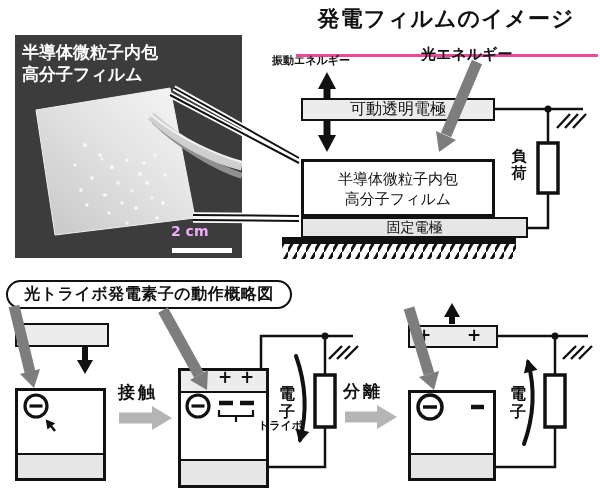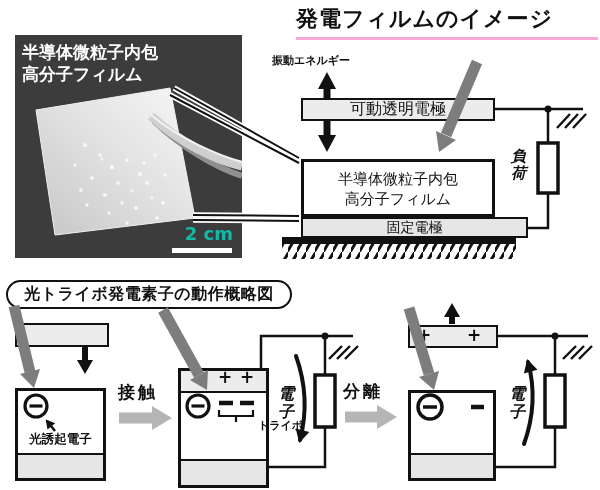--- a/index.html
+++ b/index.html
@@ -1,31 +1,31 @@
 <!DOCTYPE html>
 <html><head>
 <meta charset="utf-8">
 <style>
   html,body{margin:0;padding:0;background:#fff;}
   #page{position:relative;width:600px;height:490px;background:#fff;overflow:hidden;
         font-family:"DejaVu Sans","Liberation Sans",sans-serif;color:#111;}
   .abs{position:absolute;}
   .svglayer{position:absolute;left:0;top:0;pointer-events:none;}
   .jp{font-weight:bold;color:#111;}
-  #title{left:296px;top:4px;width:300px;text-align:left;padding-right:2px;
-         font-size:22px;font-weight:bold;border-bottom:3px solid #f9a8d4;padding-bottom:3px;letter-spacing:1px;}
+  #title{left:296px;top:4px;width:300px;text-align:center;padding-right:2px;
+         font-size:22px;font-weight:bold;border-bottom:3px solid #ec4899;padding-bottom:20px;letter-spacing:1px;}
   #photo{left:15px;top:35px;width:227px;height:223px;background:#3c3c3c;overflow:hidden;z-index:1;}
   #photo-label{left:7px;top:6px;color:#fff;font-size:17px;line-height:22px;font-weight:bold;}
-  #scale-label{left:156px;top:188px;width:62px;text-align:right;color:#14b8a6;font-size:18px;font-weight:bold;}
+  #scale-label{left:156px;top:188px;width:62px;text-align:left;color:#f0abfc;font-size:14px;font-weight:bold;}
   #scale-bar{left:157px;top:213px;width:60px;height:5px;background:#fff;}
   .box{position:absolute;border:2.5px solid #111;background:#ececec;box-sizing:border-box;
        display:flex;align-items:center;justify-content:center;text-align:center;z-index:2;}
   .whitebox{background:#fff;border-width:3px;display:block;}
   .lbl{position:absolute;font-weight:bold;z-index:3;}
-  .vtext{word-break:break-all;line-height:18px;font-style:italic;}
+  .vtext{word-break:break-all;line-height:18px;text-align:center;}
   .strip{position:absolute;left:0;right:0;background:#e6e6e6;}
   #pill{left:6px;top:280px;width:286px;height:29px;border:2.5px solid #111;border-radius:15px;
         box-sizing:border-box;display:flex;align-items:center;justify-content:center;
         font-size:16px;font-weight:bold;z-index:2;letter-spacing:0.5px;}
   .plus{position:absolute;font-size:17px;font-weight:bold;z-index:4;line-height:17px;}
 </style>
 </head>
 <body>
 
 <div id="page">
@@ -132,20 +132,21 @@
     </svg>
     <div id="photo-label" class="abs jp">
       <span style="display:block">半導体微粒子内包</span>
       <span style="display:block">高分子フィルム</span>
     </div>
     <div id="scale-label" class="abs">2 cm</div>
     <div id="scale-bar" class="abs"></div>
   </div>
 
   <div class="lbl" style="left:272px;top:53px;font-size:11px;">振動エネルギー</div>
+  <div class="lbl" style="left:421px;top:45px;font-size:15px;">光エネルギー</div>
 
   <div class="box" style="left:301px;top:98px;width:194px;height:23px;font-size:16px;">
     <span>可動透明電極</span>
   </div>
 
   <div class="box whitebox" style="left:301px;top:159px;width:194px;height:58px;background:#fff;padding-top:7px;font-size:15px;line-height:20px;">
     <span style="display:block">半導体微粒子内包</span>
     <span style="display:block">高分子フィルム</span>
   </div>
 
@@ -154,21 +155,20 @@
   </div>
 
   <div class="lbl vtext" style="left:511px;top:148px;width:16px;font-size:15px;line-height:17px;">負荷</div>
 
   <div id="pill" class="abs">光トライボ発電素子の動作概略図</div>
 
   <div class="box" style="left:15px;top:323px;width:94px;height:24px;"></div>
   <div class="box whitebox" style="left:15px;top:388px;width:91px;height:93px;background:#fff;">
     <div class="strip" style="bottom:0;height:23px;border-top:2.5px solid #111;"></div>
   </div>
-  <div class="lbl" style="left:14px;top:431px;width:93px;text-align:center;font-size:12.5px;z-index:4;">光誘起電子</div>
 
   <div class="lbl" style="left:114px;top:381px;width:48px;text-align:center;font-size:17px;letter-spacing:3px;">接触</div>
 
   <div class="box whitebox" style="left:178px;top:368px;width:91px;height:120px;background:#fff;">
     <div class="strip" style="top:0;height:20px;background:#ececec;border-bottom:2.5px solid #111;"></div>
     <div class="strip" style="bottom:0;height:24px;border-top:2.5px solid #111;"></div>
   </div>
   <div class="plus" style="left:218px;top:369px;">+</div>
   <div class="plus" style="left:240px;top:369px;">+</div>
   <div class="lbl" style="left:178px;top:419px;width:109px;text-align:center;font-size:11px;line-height:13px;z-index:4;padding-left:48px;">

